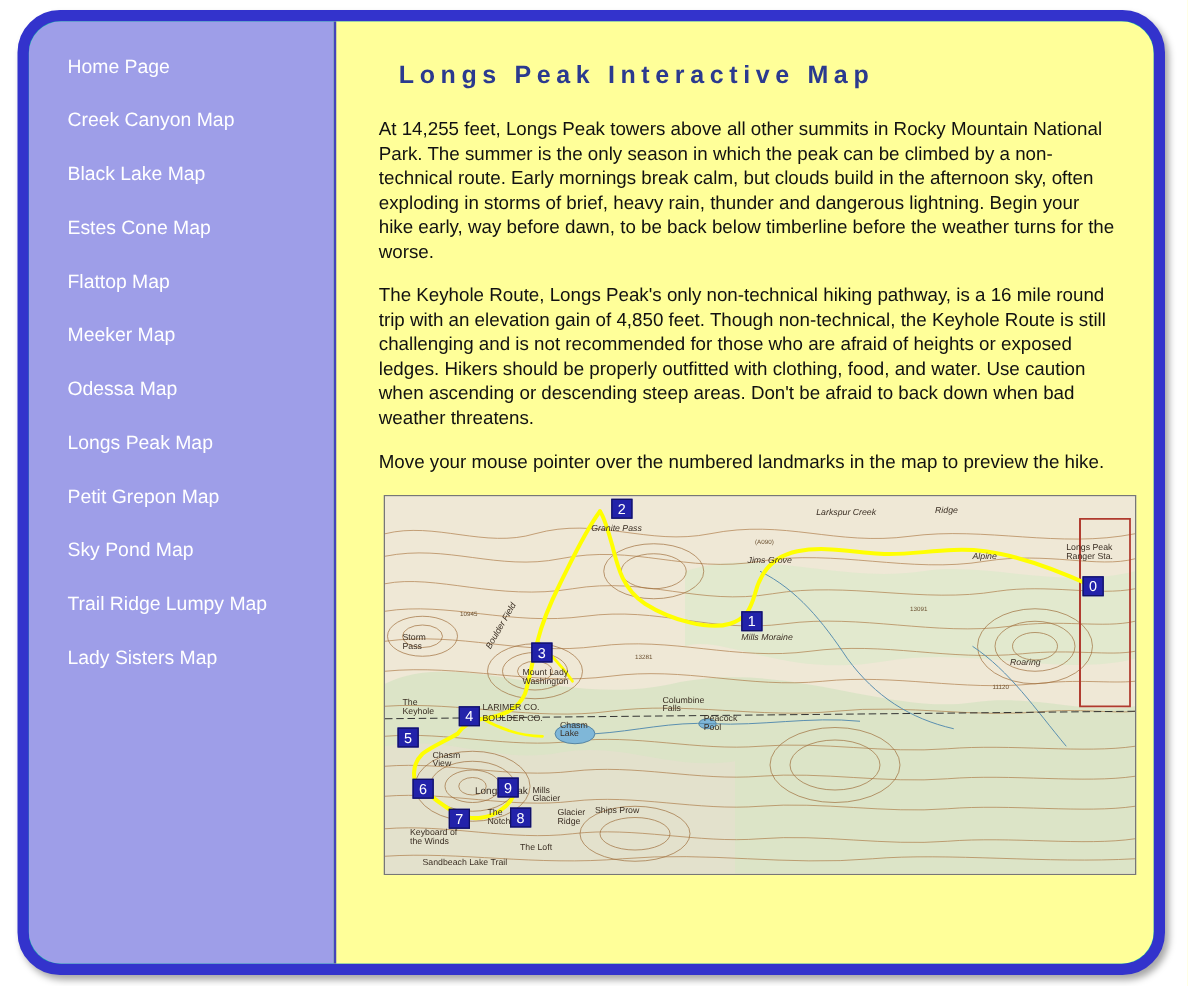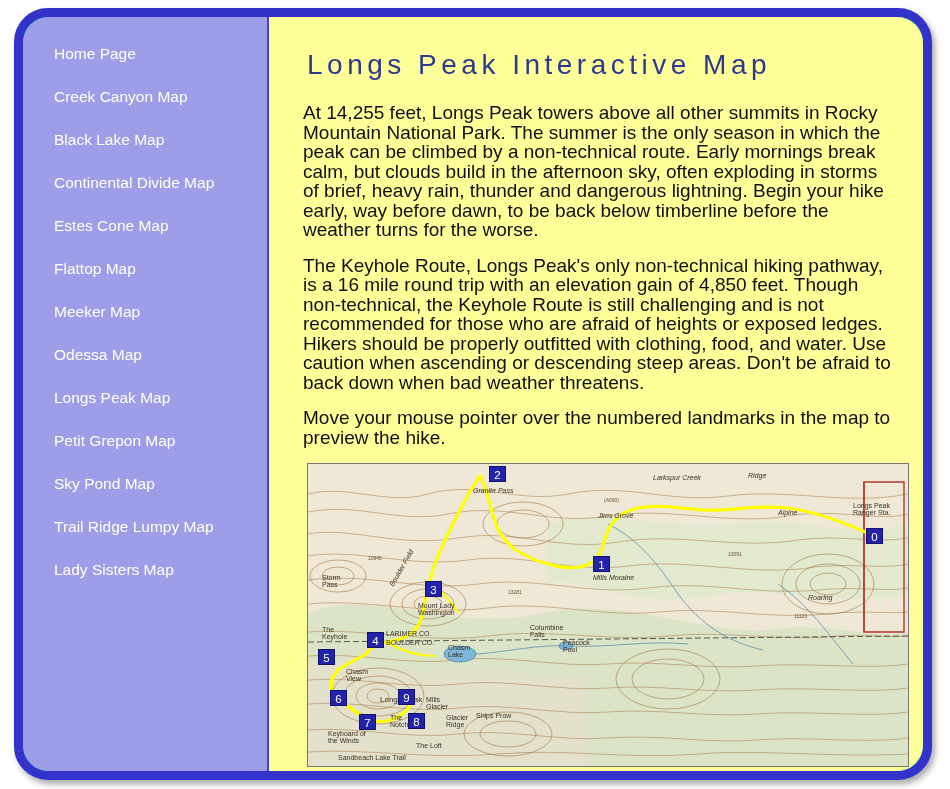--- a/index.html
+++ b/index.html
@@ -62,29 +62,29 @@
     flex: 1 1 auto;
     background: #ffff99;
     border-left: 2px solid #4444bb;
     box-sizing: border-box;
     padding: 24px 30px 20px 34px;
     overflow: hidden;
   }
 
   .page-title {
     color: #2b3a8f;
-    font-size: 28px;
+    font-size: 20px;
     letter-spacing: 4.5px;
-    font-weight: normal;
-    margin: 8px 0 22px 4px;
+    font-weight: bold;
+    margin: 8px 0 22px 16px;
   }
 
   .para {
     color: #111111;
-    font-size: 19px;
+    font-size: 15px;
     line-height: 19.5px;
     margin: 0 0 16px 0;
     max-width: 600px;
   }
 
   
   .map-wrap {
     position: relative;
     width: 600px;
     height: 302px;
@@ -124,21 +124,20 @@
 </head>
 <body>
 
 <div class="outer-frame">
   <div class="inner-area">
 
     <nav class="sidebar">
       <a class="nav-item">Home Page</a>
       <a class="nav-item">Creek Canyon Map</a>
       <a class="nav-item">Black Lake Map</a>
-      <a class="nav-item">Continental Divide Map</a>
       <a class="nav-item">Estes Cone Map</a>
       <a class="nav-item">Flattop Map</a>
       <a class="nav-item">Meeker Map</a>
       <a class="nav-item">Odessa Map</a>
       <a class="nav-item">Longs Peak Map</a>
       <a class="nav-item">Petit Grepon Map</a>
       <a class="nav-item">Sky Pond Map</a>
       <a class="nav-item">Trail Ridge Lumpy Map</a>
       <a class="nav-item">Lady Sisters Map</a>
     </nav>

